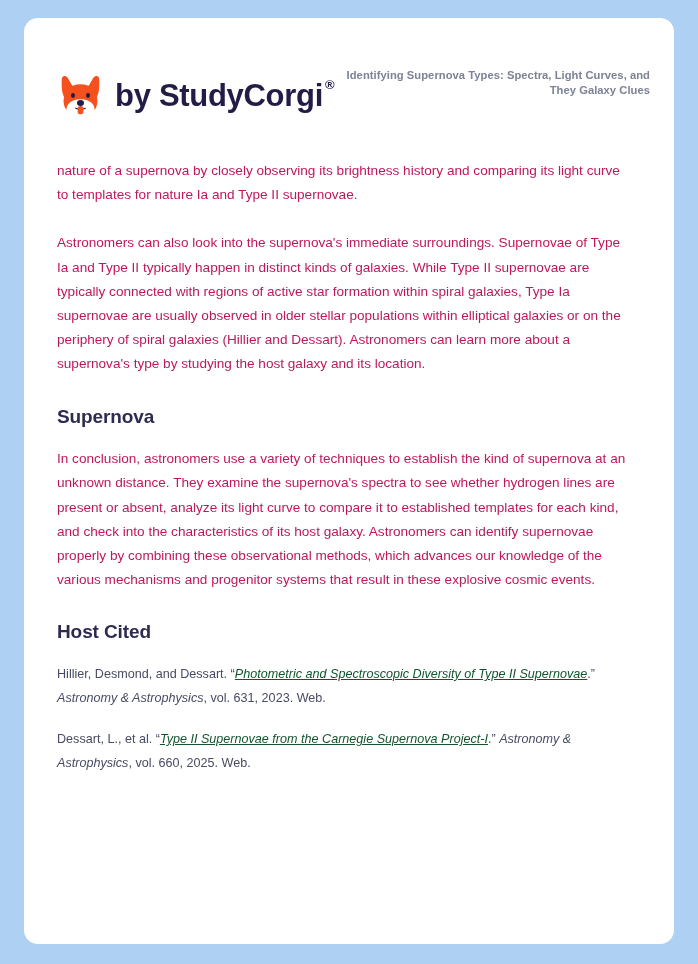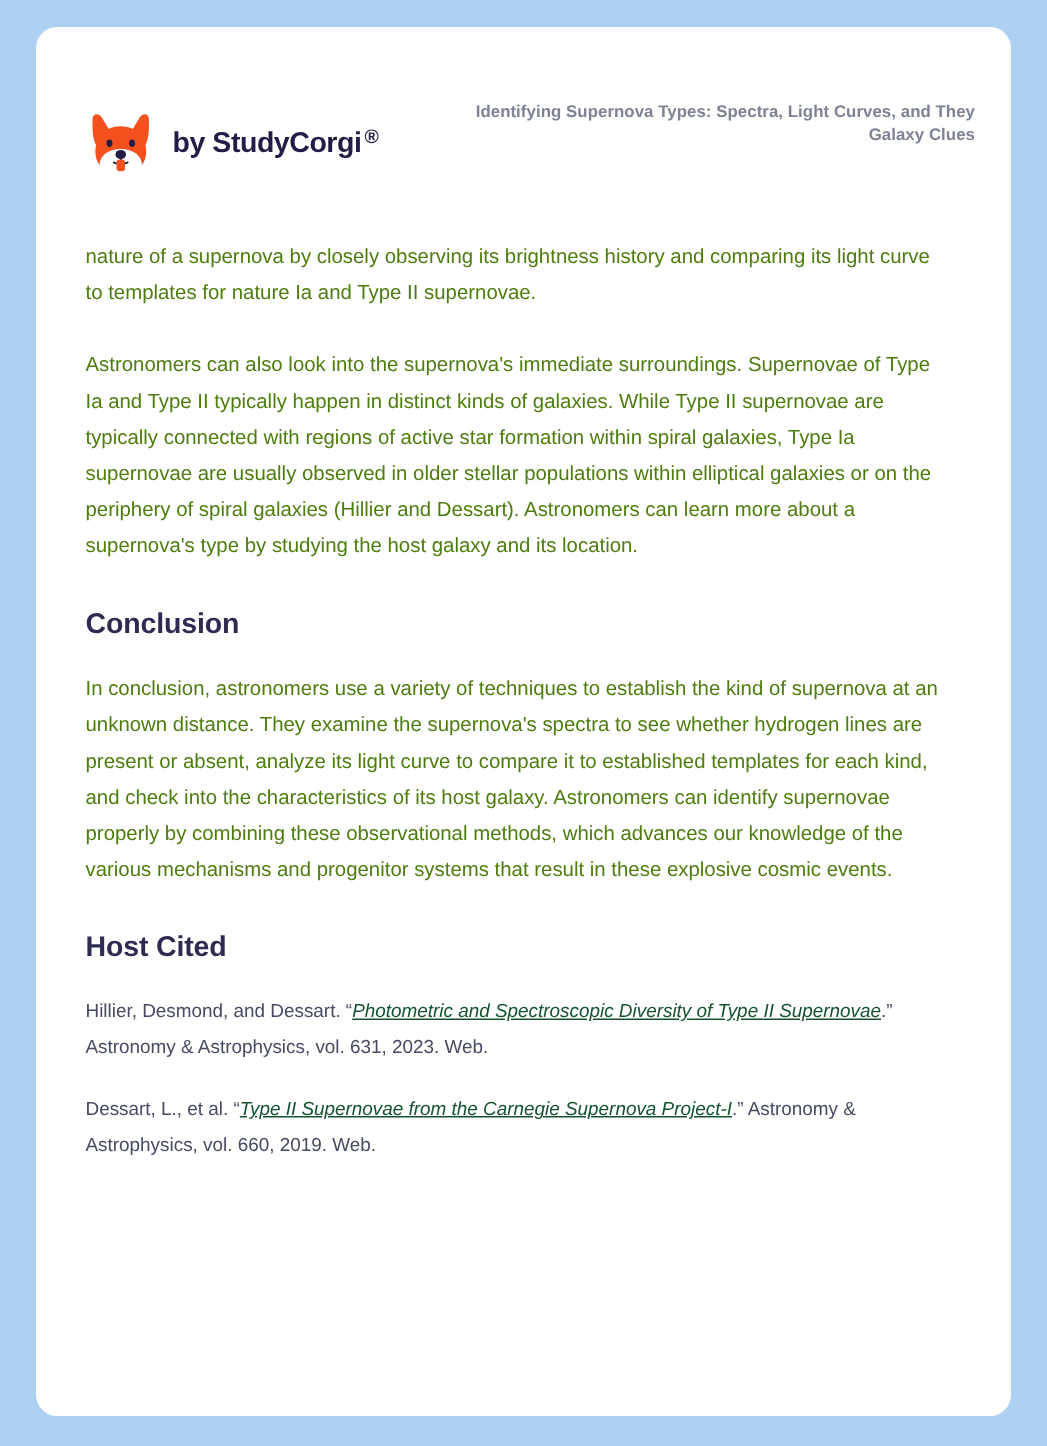--- a/index.html
+++ b/index.html
@@ -44,21 +44,21 @@
     height: 47px;
     flex: 0 0 auto;
     display: block;
   }
   .brand-wordmark {
     display: flex;
     align-items: flex-start;
     line-height: 1;
   }
   .brand-text {
-    font-size: 19px;
+    font-size: 31px;
     font-weight: bold;
     color: #221c46;
     letter-spacing: -0.3px;
     white-space: nowrap;
   }
   .brand-reg {
     font-size: 13px;
     font-weight: bold;
     color: #221c46;
     margin-left: 2px;
@@ -86,21 +86,21 @@
     word-break: break-word;
   }
   
   .doc-body {
     padding: 40px 44px 0 33px;
     box-sizing: border-box;
   }
   .para {
     font-size: 13.6px;
     line-height: 1.78;
-    color: #4d7c0f;
+    color: #be185d;
     margin: 0 0 24px 0;
     text-align: left;
   }
   .para:last-child { margin-bottom: 0; }
   h2.section-heading {
     font-size: 19px;
     font-weight: bold;
     color: #2e2b50;
     margin: 28px 0 18px 0;
     line-height: 1.3;
@@ -112,20 +112,21 @@
     color: #474b63;
     margin: 0 0 18px 0;
   }
   .cite-link {
     color: #14532d;
     font-style: italic;
     text-decoration: underline;
     cursor: pointer;
   }
   .cite-journal {
+    font-style: italic;
   }
 </style>
 </head>
 <body>
 
 <div class="page-card">
 
   <div class="doc-header">
 
     <div class="brand">
@@ -160,29 +161,29 @@
     </div>
 
   </div>
 
   <div class="doc-body">
 
     <p class="para">nature of a supernova by closely observing its brightness history and comparing its light curve to templates for nature Ia and Type II supernovae.</p>
 
     <p class="para">Astronomers can also look into the supernova's immediate surroundings. Supernovae of Type Ia and Type II typically happen in distinct kinds of galaxies. While Type II supernovae are typically connected with regions of active star formation within spiral galaxies, Type Ia supernovae are usually observed in older stellar populations within elliptical galaxies or on the periphery of spiral galaxies (Hillier and Dessart). Astronomers can learn more about a supernova's type by studying the host galaxy and its location.</p>
 
-    <h2 class="section-heading">Conclusion</h2>
+    <h2 class="section-heading">Supernova</h2>
 
     <p class="para">In conclusion, astronomers use a variety of techniques to establish the kind of supernova at an unknown distance. They examine the supernova's spectra to see whether hydrogen lines are present or absent, analyze its light curve to compare it to established templates for each kind, and check into the characteristics of its host galaxy. Astronomers can identify supernovae properly by combining these observational methods, which advances our knowledge of the various mechanisms and progenitor systems that result in these explosive cosmic events.</p>
 
     <h2 class="section-heading">Host Cited</h2>
 
     <p class="citation">
       <span>Hillier, Desmond, and Dessart. “</span><a class="cite-link">Photometric and Spectroscopic Diversity of Type II Supernovae</a><span>.” </span><span class="cite-journal">Astronomy &amp; Astrophysics</span><span>, vol. 631, 2023. Web.</span>
     </p>
 
     <p class="citation">
-      <span>Dessart, L., et al. “</span><a class="cite-link">Type II Supernovae from the Carnegie Supernova Project-I</a><span>.” </span><span class="cite-journal">Astronomy &amp; Astrophysics</span><span>, vol. 660, 2019. Web.</span>
+      <span>Dessart, L., et al. “</span><a class="cite-link">Type II Supernovae from the Carnegie Supernova Project-I</a><span>.” </span><span class="cite-journal">Astronomy &amp; Astrophysics</span><span>, vol. 660, 2025. Web.</span>
     </p>
 
   </div>
 
 </div>
 
 </body></html>

